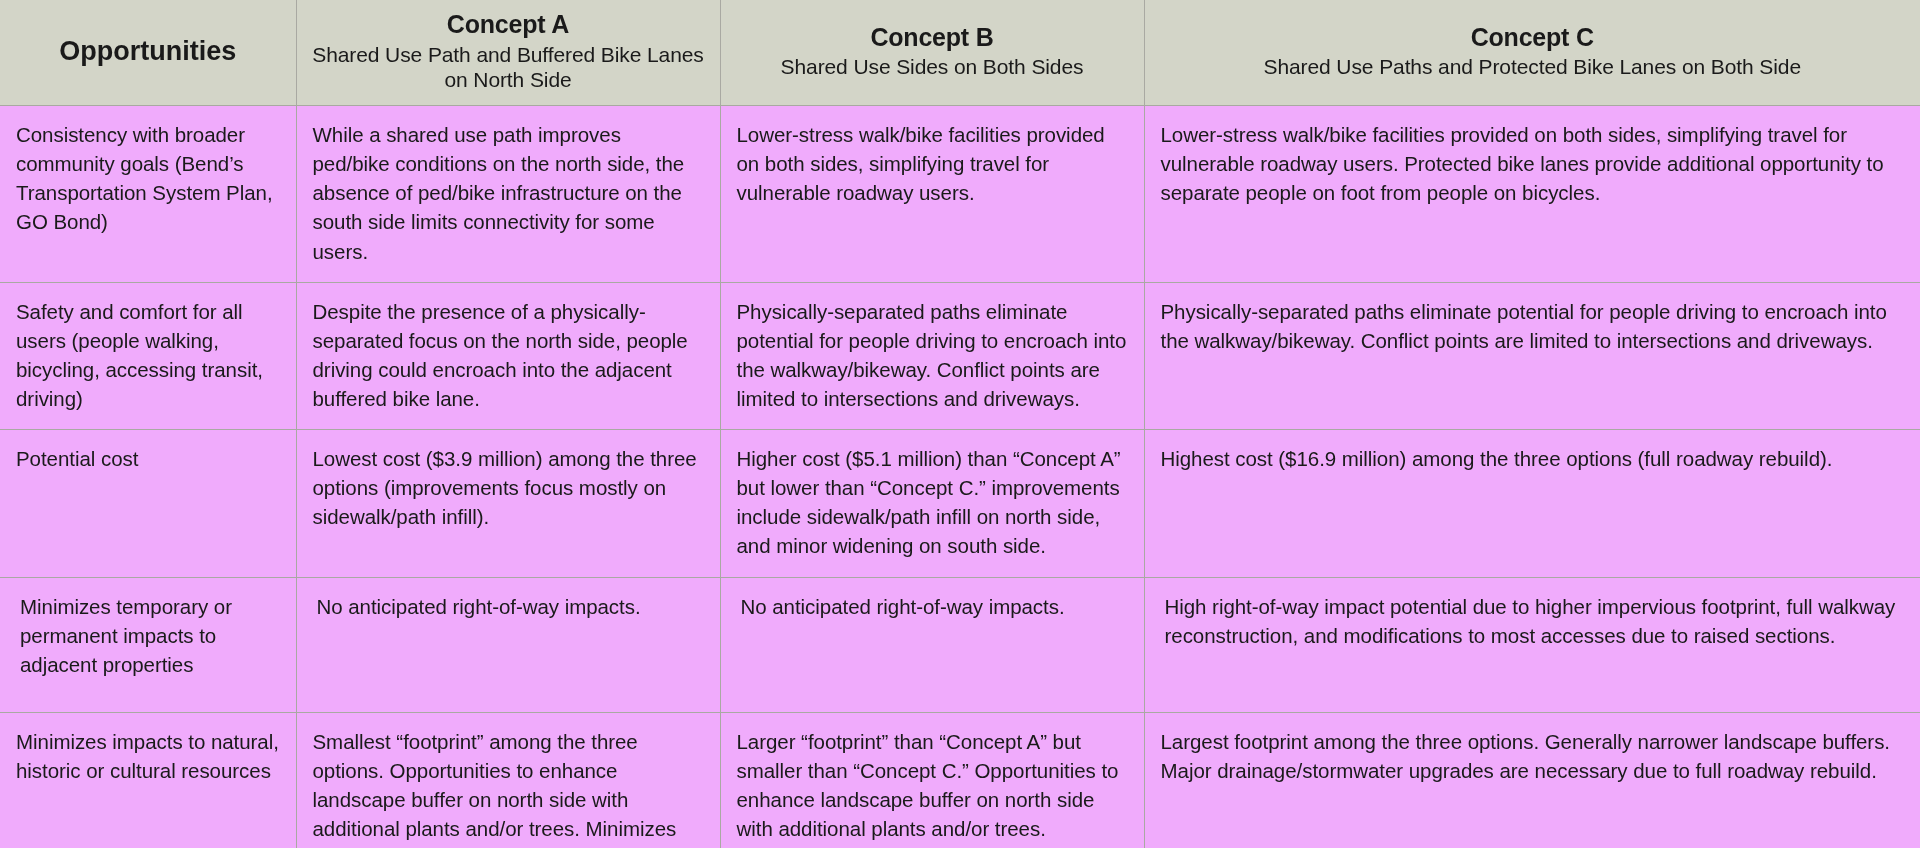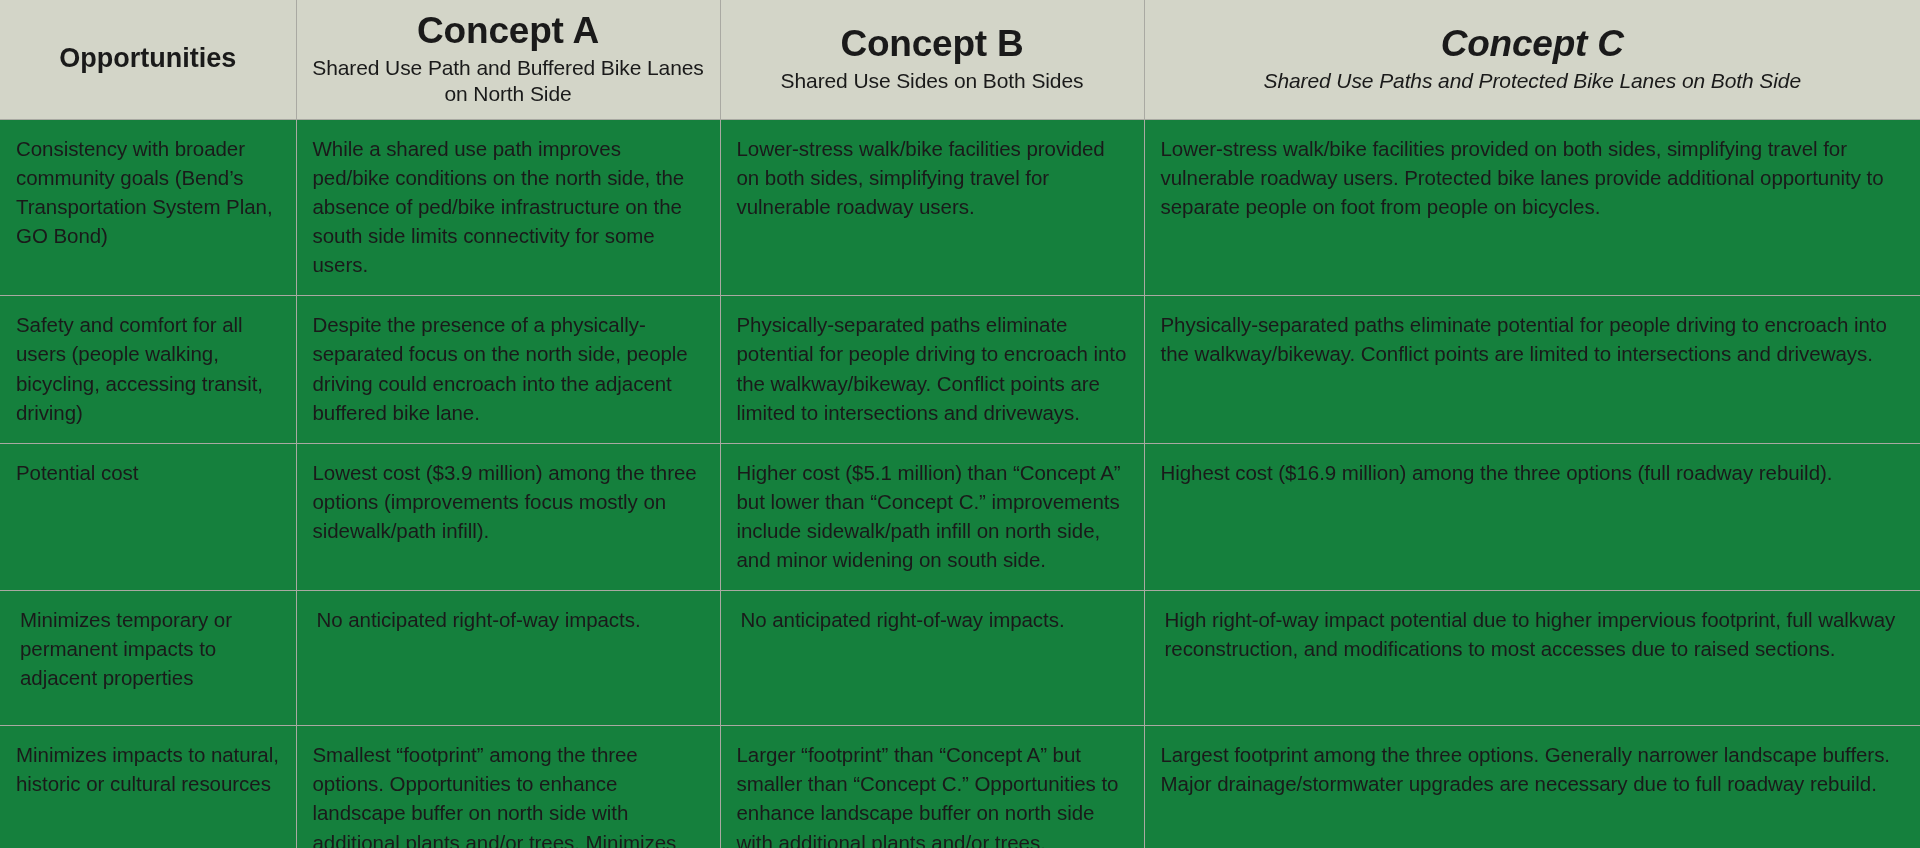--- a/index.html
+++ b/index.html
@@ -43,47 +43,46 @@
     padding: 10px 14px 12px 14px;
     height: 80px;
     box-sizing: border-box;
   }
 
   thead th.first-col {
     border-left: none;
   }
   thead th.last-col {
     border-right: none;
-    font-style: italic;
   }
 
   .hdr-title {
     display: block;
-    font-size: 37px;
+    font-size: 25px;
     font-weight: bold;
     line-height: 1.14;
     letter-spacing: -0.2px;
   }
   .hdr-sub {
     display: block;
     font-size: 21px;
     font-weight: normal;
     line-height: 1.23;
     margin-top: 3px;
     letter-spacing: -0.1px;
   }
   .hdr-title-only {
     display: block;
     font-size: 27px;
     font-weight: bold;
     line-height: 1.15;
   }
 
   tbody td {
-    background: #15803d;
+    background: #f0abfc;
     border: 1px solid #a9a9a2;
     vertical-align: top;
     padding: 14px 16px 16px 16px;
     font-size: 20.5px;
     line-height: 1.42;
     box-sizing: border-box;
     letter-spacing: -0.05px;
   }
   tbody td.first-col { border-left: none; }
   tbody td.last-col  { border-right: none; }

